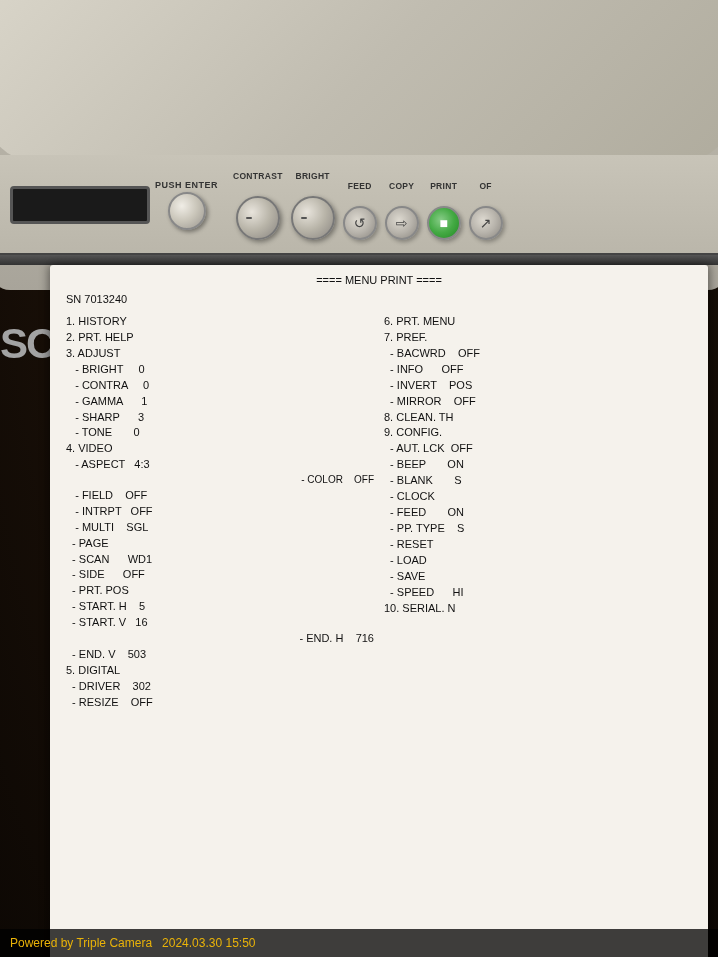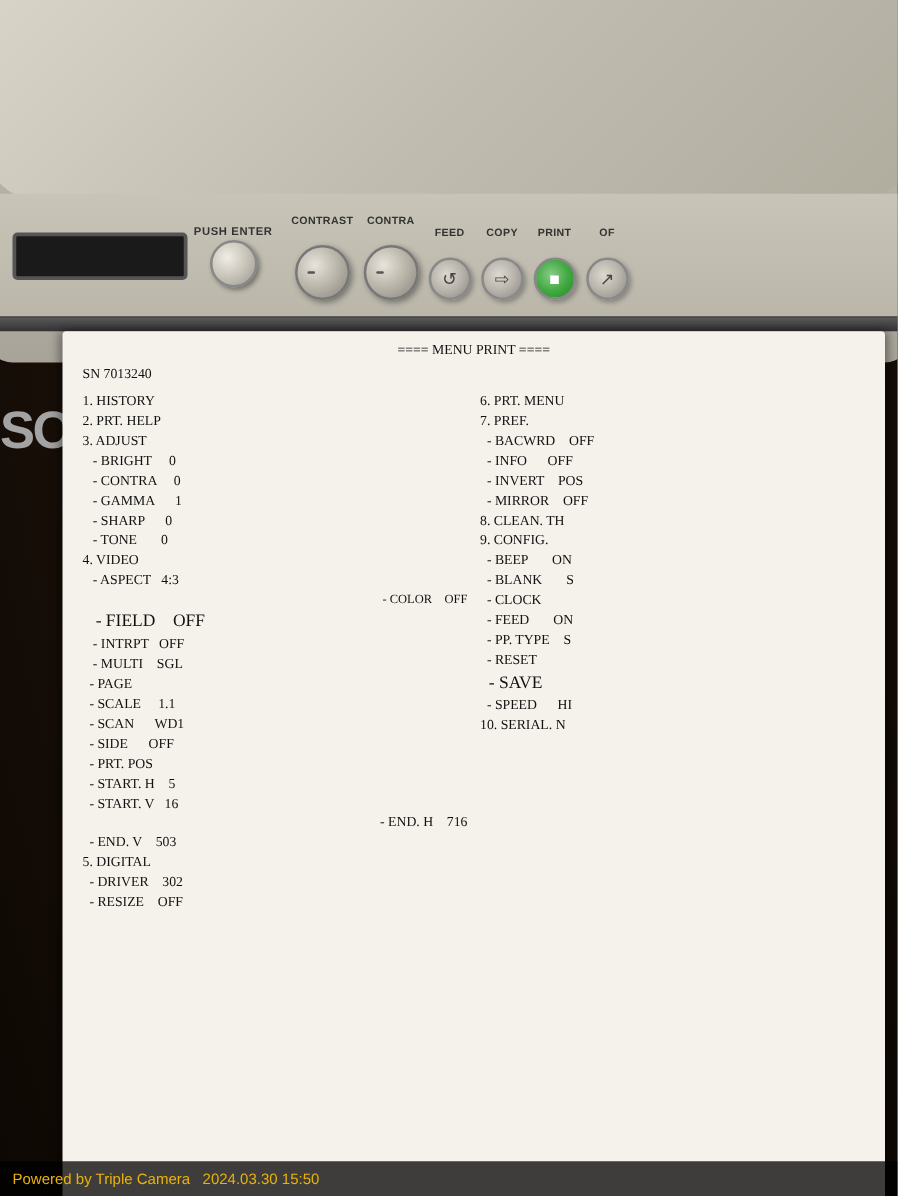--- a/index.html
+++ b/index.html
@@ -174,21 +174,21 @@
       background: #f5f2ec;
       border-top-left-radius: 3px;
       border-top-right-radius: 3px;
       box-shadow: -3px 0 8px rgba(0,0,0,0.3), 3px 0 8px rgba(0,0,0,0.3);
       padding: 8px 16px;
       overflow: hidden;
     }
 
     
     .paper-content {
-      font-family: Liberation Serif, serif;
+      font-family: Liberation Sans, sans-serif;
       font-size: 11px;
       color: #111;
       line-height: 1.45;
     }
 
     .paper-title {
       text-align: center;
       font-size: 11px;
       margin-bottom: 3px;
     }
@@ -311,21 +311,21 @@
       <div class="arrow-down"></div>
     </div>
 
     <div class="controls-group">
       <div class="control-item">
         <span class="control-label">CONTRAST</span>
         <div class="knob-large"></div>
       </div>
 
       <div class="control-item">
-        <span class="control-label">CONTRA</span>
+        <span class="control-label">BRIGHT</span>
         <div class="knob-large"></div>
       </div>
 
       <div class="control-item">
         <span class="control-label">FEED</span>
         <div class="btn-icon">↺</div>
       </div>
 
       <div class="control-item">
         <span class="control-label">COPY</span>
@@ -356,57 +356,58 @@
     <div class="paper-title">==== MENU PRINT ====</div>
     <div class="paper-sn">SN 7013240</div>
     <div class="two-column">
       <div class="col-left" id="left-col">
           <div style="white-space: pre; font-size: 11px; line-height: 1.45;">1. HISTORY</div>
           <div style="white-space: pre; font-size: 11px; line-height: 1.45;">2. PRT. HELP</div>
           <div style="white-space: pre; font-size: 11px; line-height: 1.45;">3. ADJUST</div>
           <div style="white-space: pre; font-size: 11px; line-height: 1.45;">   - BRIGHT     0</div>
           <div style="white-space: pre; font-size: 11px; line-height: 1.45;">   - CONTRA     0</div>
           <div style="white-space: pre; font-size: 11px; line-height: 1.45;">   - GAMMA      1</div>
-          <div style="white-space: pre; font-size: 11px; line-height: 1.45;">   - SHARP      0</div>
+          <div style="white-space: pre; font-size: 11px; line-height: 1.45;">   - SHARP      3</div>
           <div style="white-space: pre; font-size: 11px; line-height: 1.45;">   - TONE       0</div>
           <div style="white-space: pre; font-size: 11px; line-height: 1.45;">4. VIDEO</div>
           <div style="white-space: pre; font-size: 11px; line-height: 1.45;">   - ASPECT   4:3</div>
           <div style="white-space: pre; font-size: 10px; line-height: 1.45; text-align: right;">   - COLOR    OFF</div>
-          <div style="white-space: pre; font-size: 14px; line-height: 1.45;">   - FIELD    OFF</div>
+          <div style="white-space: pre; font-size: 11px; line-height: 1.45;">   - FIELD    OFF</div>
           <div style="white-space: pre; font-size: 11px; line-height: 1.45;">   - INTRPT   OFF</div>
           <div style="white-space: pre; font-size: 11px; line-height: 1.45;">   - MULTI    SGL</div>
           <div style="white-space: pre; font-size: 11px; line-height: 1.45;">  - PAGE</div>
-          <div style="white-space: pre; font-size: 11px; line-height: 1.45;">  - SCALE     1.1</div>
           <div style="white-space: pre; font-size: 11px; line-height: 1.45;">  - SCAN      WD1</div>
           <div style="white-space: pre; font-size: 11px; line-height: 1.45;">  - SIDE      OFF</div>
           <div style="white-space: pre; font-size: 11px; line-height: 1.45;">  - PRT. POS</div>
           <div style="white-space: pre; font-size: 11px; line-height: 1.45;">  - START. H    5</div>
           <div style="white-space: pre; font-size: 11px; line-height: 1.45;">  - START. V   16</div>
           <div style="white-space: pre; font-size: 11px; line-height: 1.45; text-align: right;">  - END. H    716</div>
           <div style="white-space: pre; font-size: 11px; line-height: 1.45;">  - END. V    503</div>
           <div style="white-space: pre; font-size: 11px; line-height: 1.45;">5. DIGITAL</div>
           <div style="white-space: pre; font-size: 11px; line-height: 1.45;">  - DRIVER    302</div>
           <div style="white-space: pre; font-size: 11px; line-height: 1.45;">  - RESIZE    OFF</div>
         </div>
       <div class="col-right" id="right-col">
           <div style="white-space: pre; font-size: 11px; line-height: 1.45;">6. PRT. MENU</div>
           <div style="white-space: pre; font-size: 11px; line-height: 1.45;">7. PREF.</div>
           <div style="white-space: pre; font-size: 11px; line-height: 1.45;">  - BACWRD    OFF</div>
           <div style="white-space: pre; font-size: 11px; line-height: 1.45;">  - INFO      OFF</div>
           <div style="white-space: pre; font-size: 11px; line-height: 1.45;">  - INVERT    POS</div>
           <div style="white-space: pre; font-size: 11px; line-height: 1.45;">  - MIRROR    OFF</div>
           <div style="white-space: pre; font-size: 11px; line-height: 1.45;">8. CLEAN. TH</div>
           <div style="white-space: pre; font-size: 11px; line-height: 1.45;">9. CONFIG.</div>
+          <div style="white-space: pre; font-size: 11px; line-height: 1.45;">  - AUT. LCK  OFF</div>
           <div style="white-space: pre; font-size: 11px; line-height: 1.45;">  - BEEP       ON</div>
           <div style="white-space: pre; font-size: 11px; line-height: 1.45;">  - BLANK       S</div>
           <div style="white-space: pre; font-size: 11px; line-height: 1.45;">  - CLOCK</div>
           <div style="white-space: pre; font-size: 11px; line-height: 1.45;">  - FEED       ON</div>
           <div style="white-space: pre; font-size: 11px; line-height: 1.45;">  - PP. TYPE    S</div>
           <div style="white-space: pre; font-size: 11px; line-height: 1.45;">  - RESET</div>
-          <div style="white-space: pre; font-size: 14px; line-height: 1.45;">  - SAVE</div>
+          <div style="white-space: pre; font-size: 11px; line-height: 1.45;">  - LOAD</div>
+          <div style="white-space: pre; font-size: 11px; line-height: 1.45;">  - SAVE</div>
           <div style="white-space: pre; font-size: 11px; line-height: 1.45;">  - SPEED      HI</div>
           <div style="white-space: pre; font-size: 11px; line-height: 1.45;">10. SERIAL. N</div>
         </div>
     </div>
   </div>
 </div>
 
 <div class="status-bar">
   <span class="status-text">Powered by Triple Camera</span>
   <span class="status-text">2024.03.30 15:50</span>

